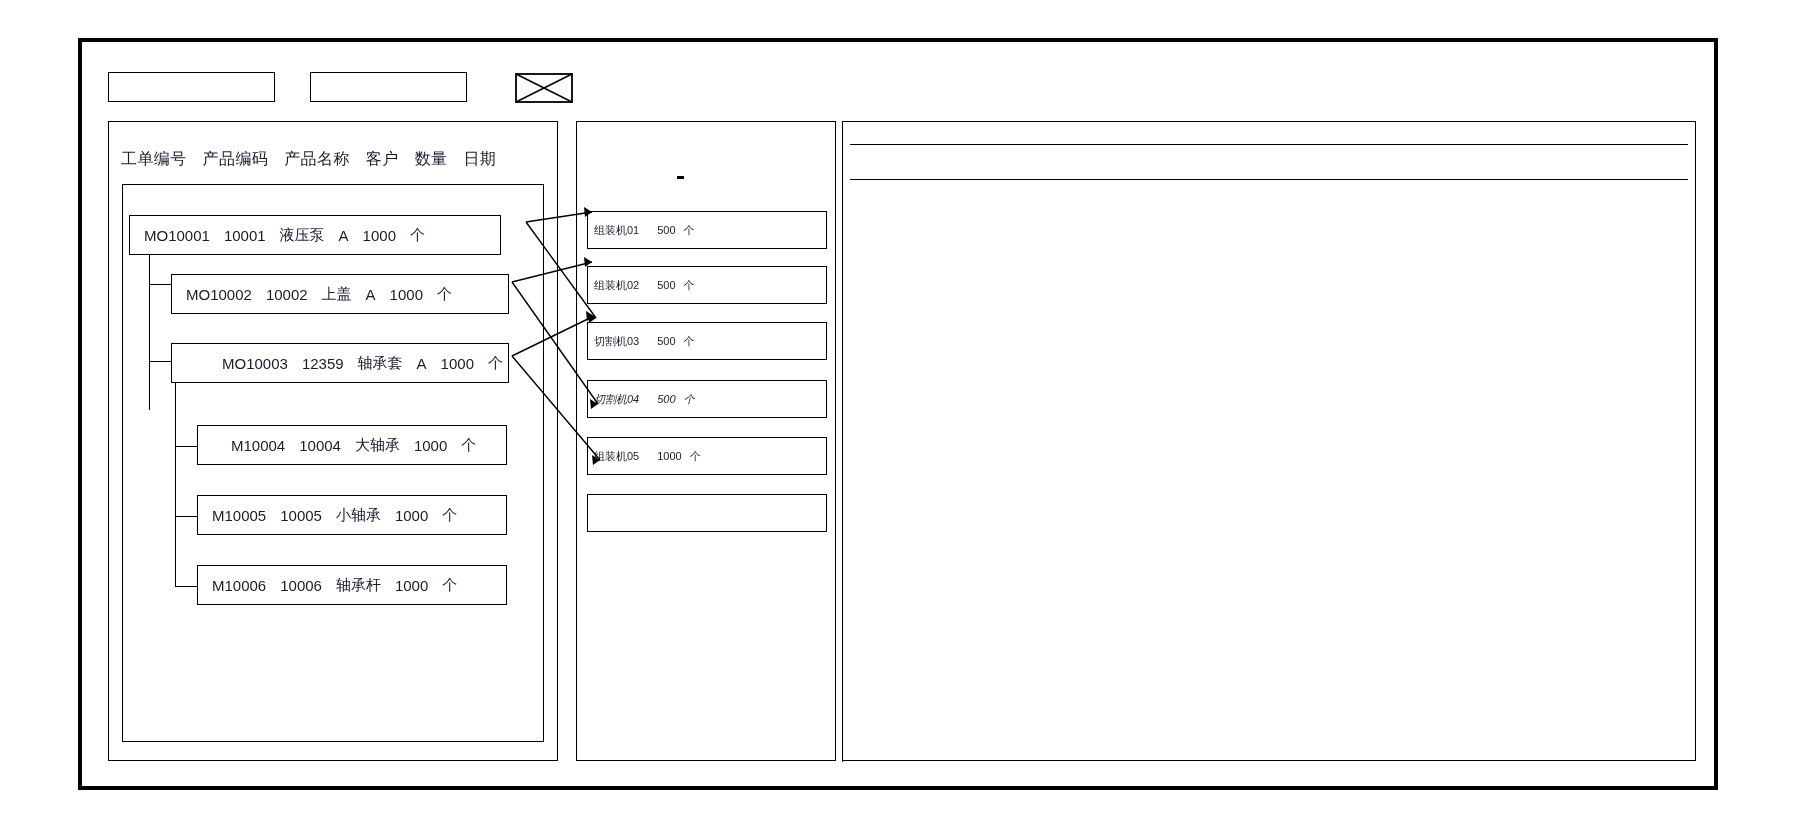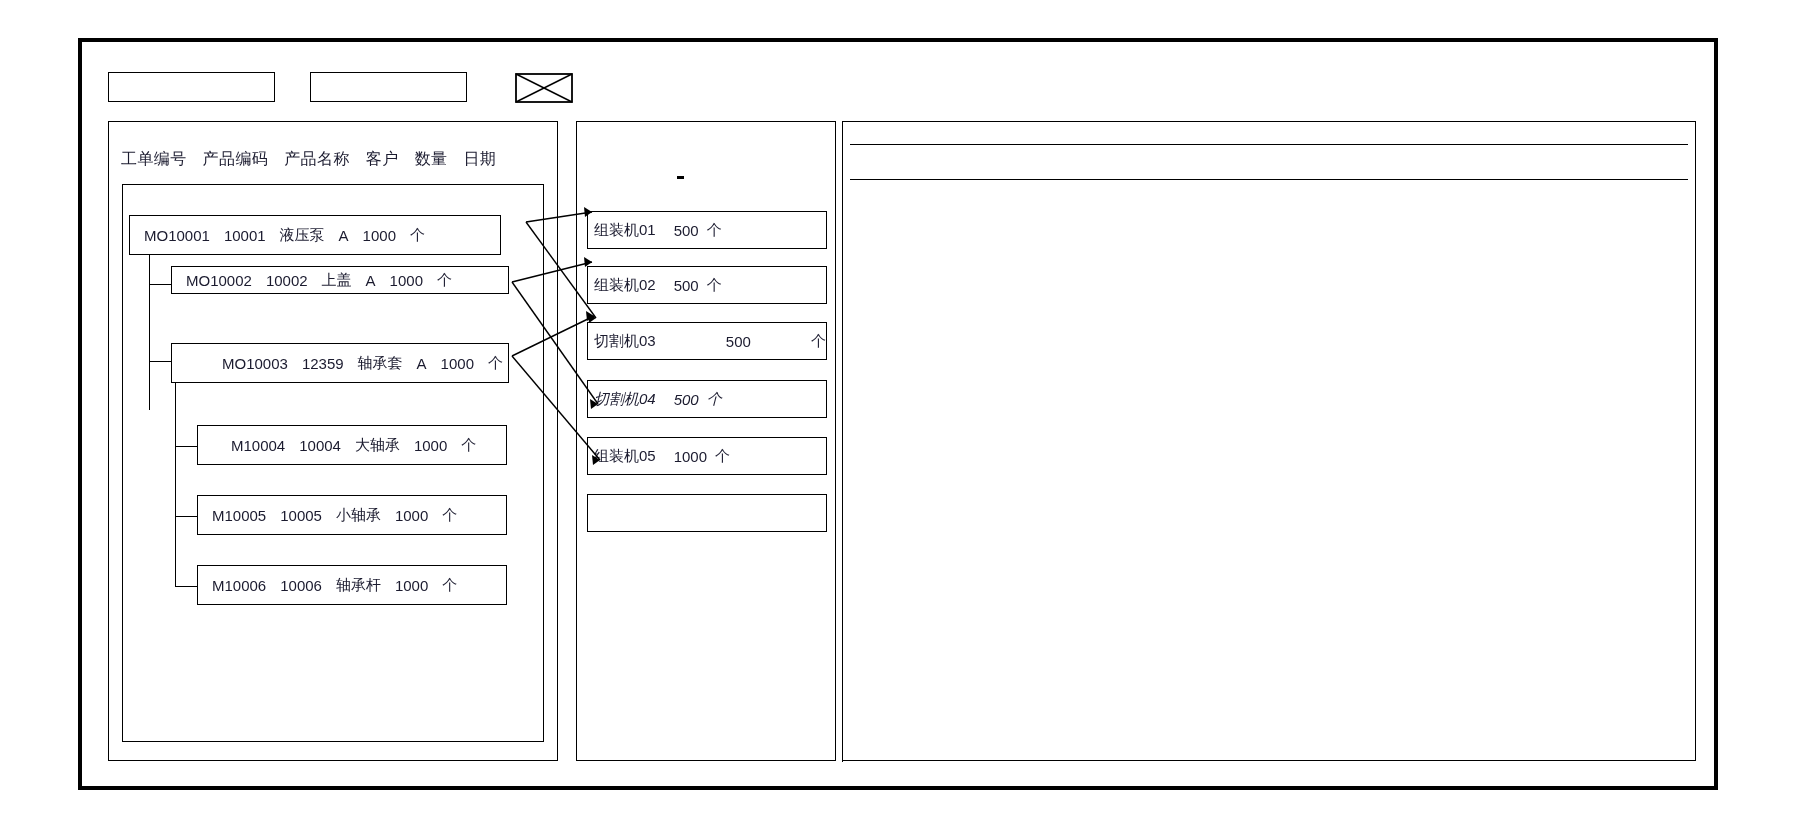--- a/index.html
+++ b/index.html
@@ -150,21 +150,21 @@
   .machine-card {
     position: absolute;
     left: 10px;
     width: 240px;
     height: 38px;
     border: 1.6px solid #000000;
     background: #ffffff;
     display: flex;
     align-items: center;
     white-space: nowrap;
-    font-size: 15px;
+    font-size: 11px;
     color: #1b1b2f;
     cursor: pointer;
   }
   .machine-card .m-name { padding-left: 6px; }
   .machine-card .m-qty  { padding-left: 18px; }
   .machine-card .m-unit { padding-left: 8px; }
 
   
   .right-panel {
     position: absolute;
@@ -254,21 +254,21 @@
 
         <div class="node" id="node0" style="left:6px; top:30px; width:372px; height:40px;">
           <span class="cell pad">MO10001</span>
           <span class="cell">10001</span>
           <span class="cell">液压泵</span>
           <span class="cell">A</span>
           <span class="cell">1000</span>
           <span class="cell">个</span>
         </div>
 
-        <div class="node" id="node1" style="left:48px; top:81px; width:338px; height:28px;">
+        <div class="node" id="node1" style="left:48px; top:89px; width:338px; height:40px;">
           <span class="cell pad">MO10002</span>
           <span class="cell">10002</span>
           <span class="cell">上盖</span>
           <span class="cell">A</span>
           <span class="cell">1000</span>
           <span class="cell">个</span>
         </div>
 
         <div class="node" id="node2" style="left:48px; top:158px; width:338px; height:40px;padding-left:36px;">
           <span class="cell pad">MO10003</span>
@@ -314,21 +314,21 @@
         <span class="m-qty">500</span>
         <span class="m-unit">个</span>
       </div>
 
       <div class="machine-card" style="top:144px;">
         <span class="m-name">组装机02</span>
         <span class="m-qty">500</span>
         <span class="m-unit">个</span>
       </div>
 
-      <div class="machine-card" style="top:200px;justify-content:space-between;">
+      <div class="machine-card" style="top:200px;">
         <span class="m-name">切割机03</span>
         <span class="m-qty">500</span>
         <span class="m-unit">个</span>
       </div>
 
       <div class="machine-card" style="top:258px;font-style:italic;">
         <span class="m-name">切割机04</span>
         <span class="m-qty">500</span>
         <span class="m-unit">个</span>
       </div>

